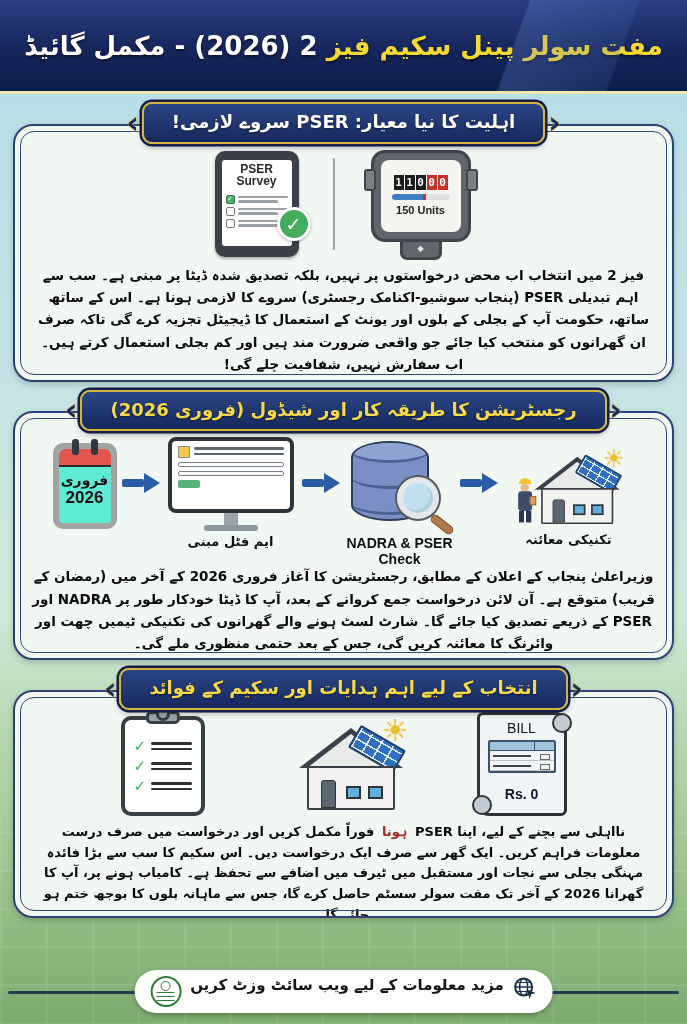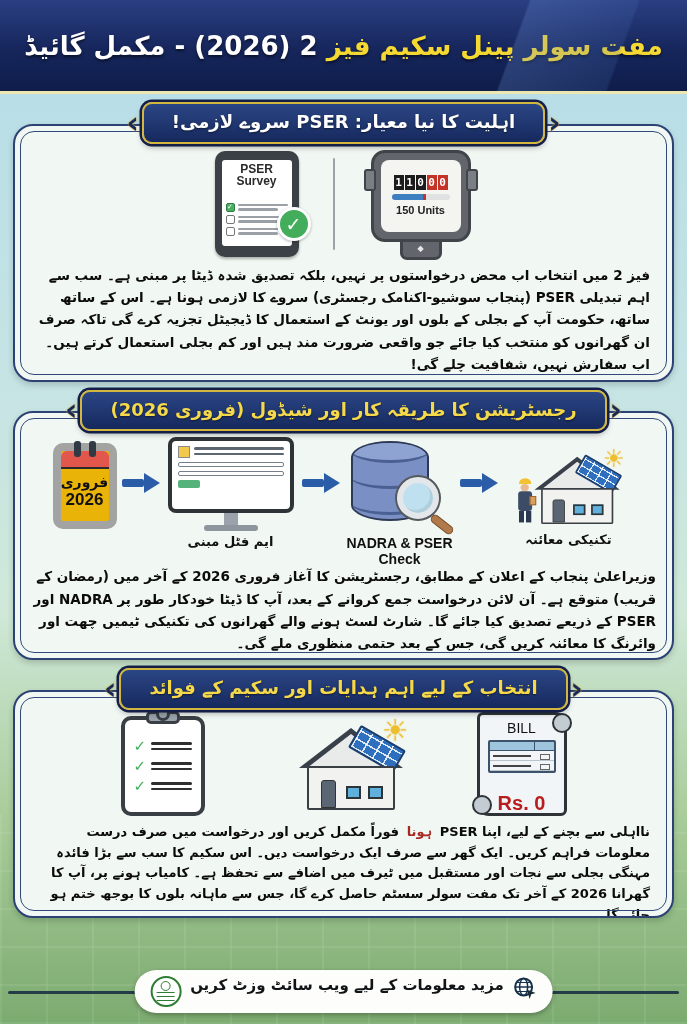--- a/index.html
+++ b/index.html
@@ -43,35 +43,35 @@
 
   
   .card { position:relative; background:#f1f7f2; border:2.5px solid #2c4274; border-radius:20px;
     box-shadow:0 3px 6px rgba(0,0,0,.18); overflow:hidden; }
   .card::before { content:""; position:absolute; inset:5px; border:1.5px solid #31497d;
     border-radius:14px; pointer-events:none; }
   .card1 { height:258px; padding:24px 16px 6px; }
   .card2 { height:249px; padding:24px 10px 6px; }
   .card3 { height:228px; padding:20px 16px 6px; }
 
-  .para { direction:rtl; text-align:right; font-weight:bold; color:#0b0b0b;
+  .para { direction:rtl; text-align:center; font-weight:bold; color:#0b0b0b;
     font-size:13.5px; line-height:1.66; margin-top:6px; padding:0 6px; }
   .para3 { font-size:13px; line-height:1.6; }
   .red-word { color:#a52a21; margin:0 3px; }
 
   
   .icons-row1 { display:flex; justify-content:center; align-items:center; gap:34px; height:108px; }
   .divider { width:2px; height:92px; background:#9aa3a6; border-radius:2px; }
 
   .tablet { position:relative; width:84px; height:106px; background:#3c4148; border-radius:10px;
     box-shadow:0 2px 3px rgba(0,0,0,.3); }
   .tab-screen { position:absolute; left:7px; right:7px; top:9px; bottom:11px; background:#fff;
     border-radius:3px; padding:3px 4px; }
   .tab-title { font-family:"Liberation Sans", sans-serif; font-weight:bold; font-size:12px;
-    line-height:1.05; text-align:center; color:#2b2b2b; width:52px; margin:0 auto 15px; }
+    line-height:1.05; text-align:center; color:#2b2b2b; width:52px; margin:0 auto 7px; }
   .t-row { display:flex; align-items:center; gap:3px; margin:3px 0; }
   .t-box { width:9px; height:9px; border:1.2px solid #777; border-radius:2px; font-size:7px;
     line-height:7px; text-align:center; color:transparent; background:#fff; flex:0 0 auto; }
   .t-box.checked { background:#4caf64; border-color:#2e7d42; color:#fff; }
   .t-lines { display:flex; flex-direction:column; gap:2px; flex:1; }
   .t-lines i { display:block; height:2.5px; background:#9aa0a6; border-radius:2px; }
   .t-lines i:last-child { width:80%; }
   .check-badge { position:absolute; right:-12px; bottom:16px; width:34px; height:34px; border-radius:50%;
     background:#43ad5c; border:3px solid #fff; color:#fff; font-size:19px; font-weight:bold;
     display:flex; align-items:center; justify-content:center; box-shadow:0 1px 3px rgba(0,0,0,.3); }
@@ -101,21 +101,21 @@
   .step { display:flex; flex-direction:column; align-items:center; }
   .step-label { margin-top:4px; font-weight:bold; font-size:13px; color:#111; text-align:center;
     line-height:1.15; }
   .step-label.latin { font-family:"Liberation Sans", sans-serif; font-size:14px; width:110px; }
   .arrow { position:relative; width:38px; height:20px; margin-top:36px; flex:0 0 auto; }
   .arrow::before { content:""; position:absolute; left:0; top:6px; width:22px; height:8px;
     background:#2b5ca8; border-radius:2px; }
   .arrow::after { content:""; position:absolute; right:0; top:0; width:0; height:0;
     border-left:16px solid #2b5ca8; border-top:10px solid transparent; border-bottom:10px solid transparent; }
 
-  .calendar { width:64px; height:86px; background:#eab308; border:8px solid #a3a3a3; border-radius:10px;
+  .calendar { width:64px; height:86px; background:#5eead4; border:6px solid #a3a3a3; border-radius:10px;
     position:relative; margin-top:6px; }
   .cal-top { height:18px; background:#e2574c; border-bottom:2px solid #2b2b2b; border-radius:6px 6px 0 0; }
   .cal-pin { position:absolute; top:-10px; width:7px; height:16px; background:#2f3a44; border-radius:3px; }
   .pin1 { left:13px; } .pin2 { right:13px; }
   .cal-word { direction:rtl; text-align:center; font-weight:bold; font-size:14px; color:#111; margin-top:5px; }
   .cal-year { font-family:"Liberation Sans", sans-serif; text-align:center; font-weight:bold; font-size:17px; color:#111; }
 
   .monitor { width:132px; display:flex; flex-direction:column; align-items:center; }
   .mon-screen { width:126px; height:76px; background:#fff; border:4px solid #2e3338; border-radius:8px; padding:5px 6px; }
   .form-top { display:flex; gap:4px; align-items:flex-start; }
@@ -188,22 +188,22 @@
   .bill::after { content:""; position:absolute; bottom:-2px; left:-8px; width:16px; height:16px;
     background:#c3ccd2; border:2.5px solid #2e3338; border-radius:50%; }
   .bill-title { font-family:"Liberation Sans", sans-serif; font-weight:normal; font-size:14px;
     text-align:center; color:#111; }
   .bill-table { margin-top:4px; border:2px solid #3d536b; border-radius:2px; overflow:hidden; }
   .bt-head { height:9px; background:#9fc4de; border-bottom:1.5px solid #3d536b;
     background-image:linear-gradient(90deg, transparent 0 68%, #3d536b 68% 70%, transparent 70%); }
   .bt-row { height:10px; border-bottom:1.5px solid #b9c3cb; position:relative; }
   .bt-row::before { content:""; position:absolute; left:3px; top:4px; width:38px; height:2px; background:#444; }
   .bt-row::after { content:""; position:absolute; right:4px; top:3px; width:8px; height:4px; border:1px solid #666; }
-  .bill-amount { margin-top:19px; font-family:"Liberation Sans", sans-serif; font-weight:bold;
-    font-size:20px; color:#b91c1c; text-align:center; }
+  .bill-amount { margin-top:13px; font-family:"Liberation Sans", sans-serif; font-weight:bold;
+    font-size:14px; color:#0f172a; text-align:center; }
 
   
   footer { position:absolute; left:0; right:0; bottom:0; height:62px; z-index:2; }
   .footer-line { position:absolute; left:8px; right:8px; top:29px; height:3px; background:#243d49; border-radius:2px; }
   .footer-pill { position:absolute; left:50%; top:8px; transform:translateX(-50%);
     display:flex; align-items:flex-start; gap:9px; background:#fdfdfb; border-radius:22px;
     padding:6px 16px; box-shadow:0 2px 5px rgba(0,0,0,.3); white-space:nowrap; }
   .gov-logo { width:31px; height:31px; border-radius:50%; border:2px solid #2e7d32; background:#fff;
     overflow:hidden; flex:0 0 auto; }
   .crest-top { width:10px; height:10px; border:1.5px solid #2e7d32; border-radius:50%; margin:3px auto 1px; }

